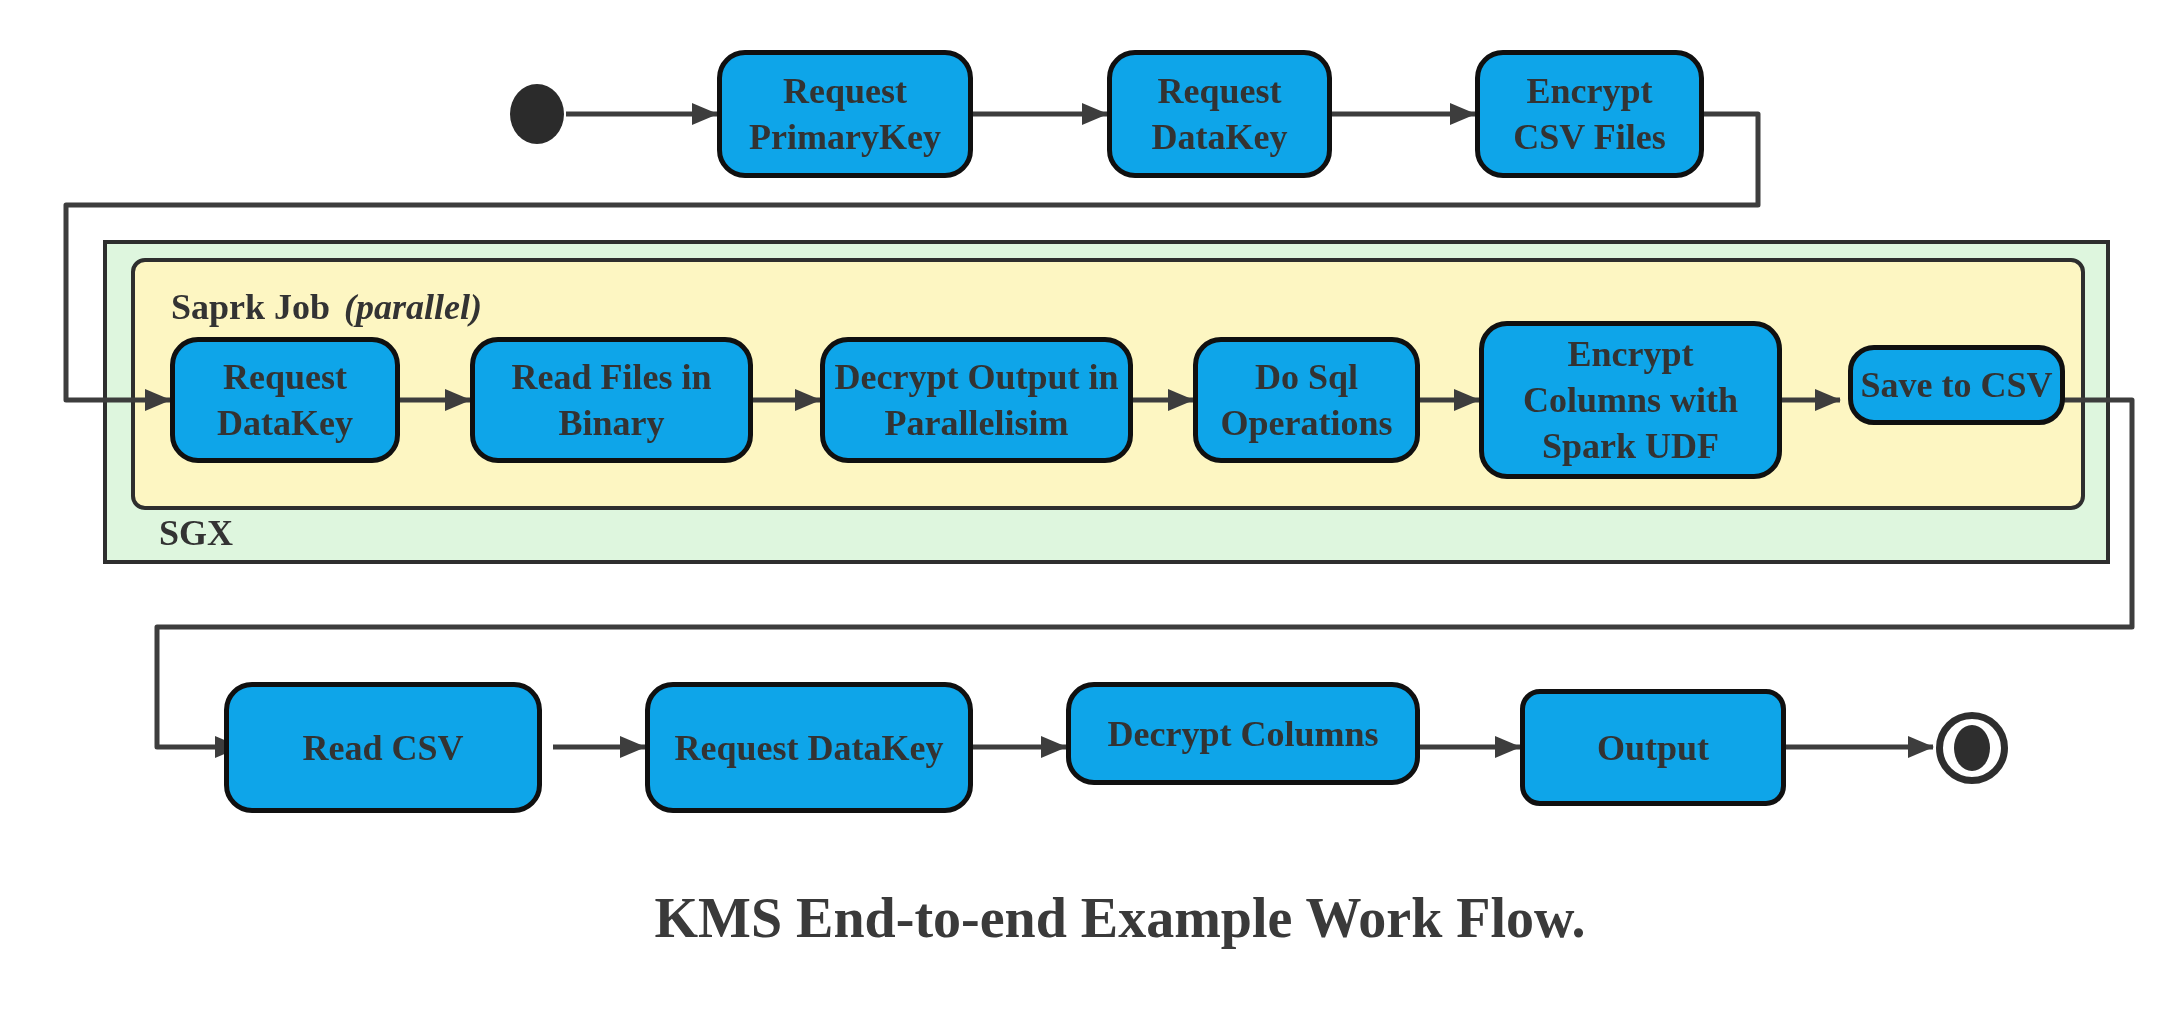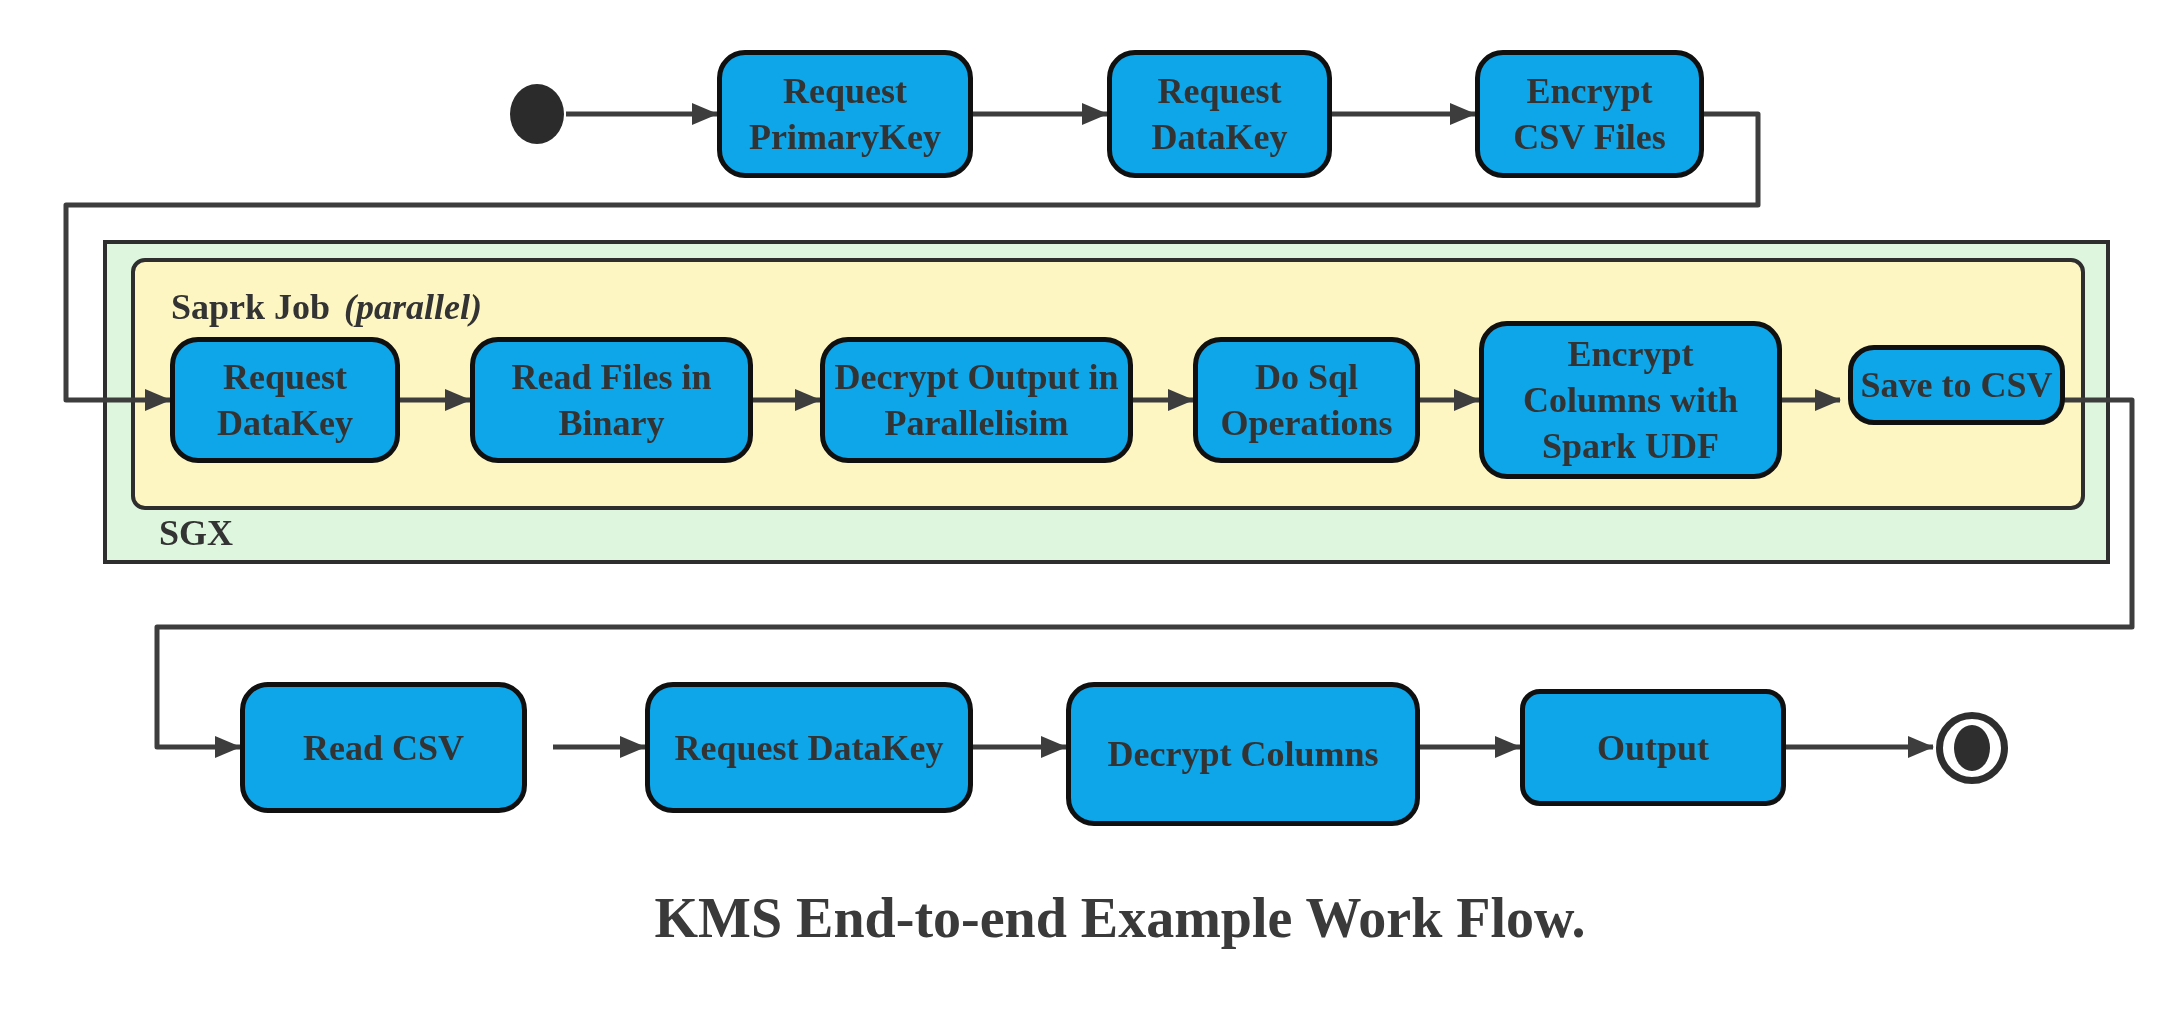--- a/index.html
+++ b/index.html
@@ -23,23 +23,23 @@
   .lbl{white-space:pre-line;}
   .n-top1{left:717px;top:50px;width:256px;height:128px;}
   .n-top2{left:1107px;top:50px;width:225px;height:128px;}
   .n-top3{left:1475px;top:50px;width:229px;height:128px;}
   .n-m1{left:170px;top:337px;width:230px;height:126px;}
   .n-m2{left:470px;top:337px;width:283px;height:126px;}
   .n-m3{left:820px;top:337px;width:313px;height:126px;}
   .n-m4{left:1193px;top:337px;width:227px;height:126px;}
   .n-m5{left:1479px;top:321px;width:303px;height:158px;}
   .n-m6{left:1840px;top:345px;width:217px;height:80px;border-radius:26px;margin-left:8px;}
-  .n-b1{left:240px;top:682px;width:287px;height:131px;}
+  .n-b1{left:224px;top:682px;width:318px;height:131px;}
   .n-b2{left:645px;top:682px;width:328px;height:131px;}
-  .n-b3{left:1066px;top:682px;width:354px;height:144px;text-align:right;}
+  .n-b3{left:1066px;top:682px;width:354px;height:103px;text-align:right;}
   .n-b4{left:1520px;top:689px;width:266px;height:117px;border-radius:20px;}
   .start-node{position:absolute;left:510px;top:84px;width:54px;height:60px;background:#2b2b2b;border-radius:50%;}
   .end-node{position:absolute;left:1936px;top:712px;width:72px;height:72px;box-sizing:border-box;
             border:7px solid #2e2e2e;border-radius:50%;background:#ffffff;
             display:flex;align-items:center;justify-content:center;}
   .end-node-inner{width:36px;height:46px;background:#2e2e2e;border-radius:50%;}
   
   .caption{position:absolute;left:620px;top:886px;width:1000px;text-align:center;
            font-weight:bold;font-size:56px;color:#3a3a3a;white-space:nowrap;}
 </style>

